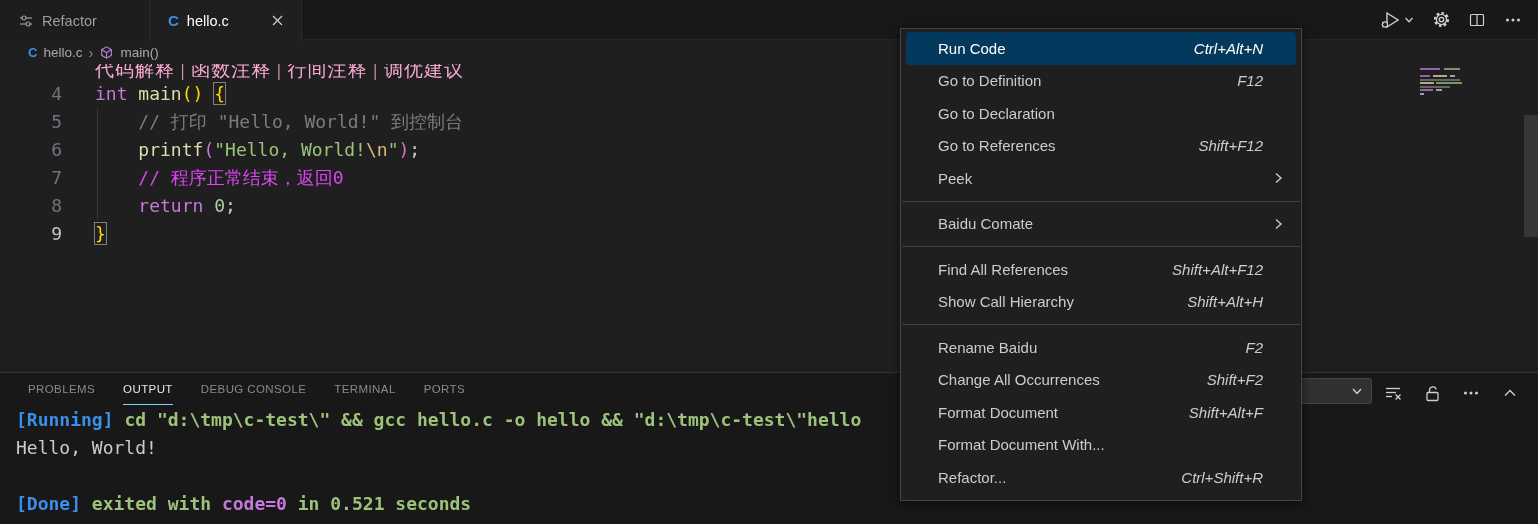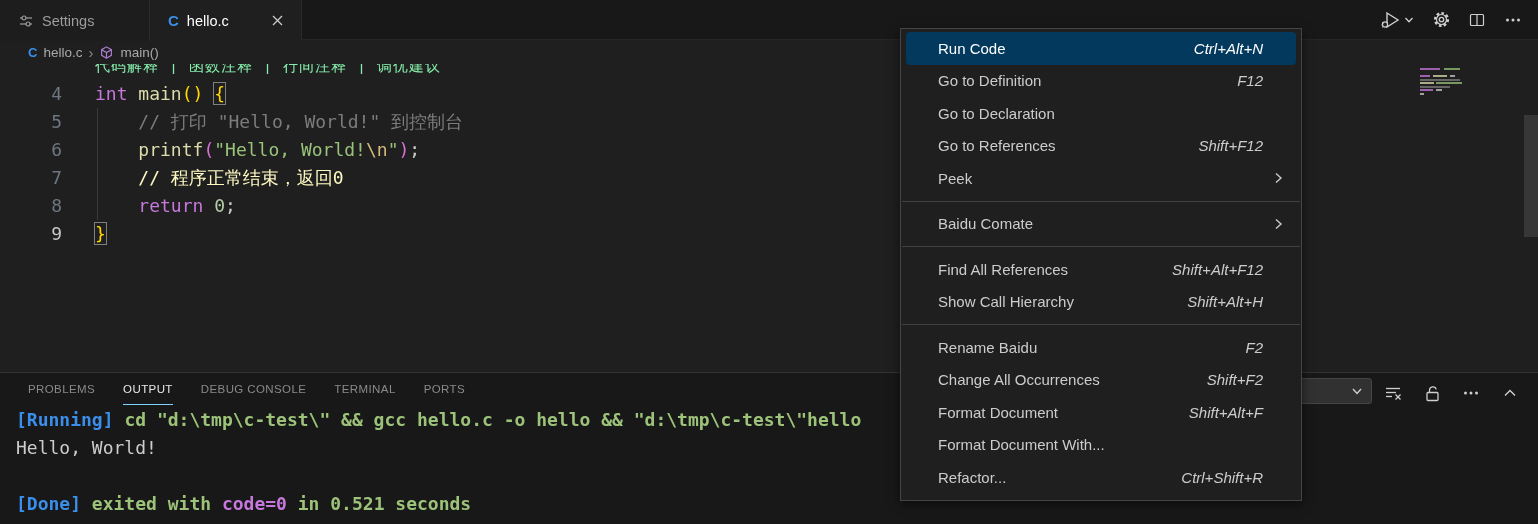--- a/index.html
+++ b/index.html
@@ -25,22 +25,22 @@
   .icon-btn svg, .tab svg { display:block; }
   .run-combo { display:flex; align-items:center; gap:1px; }
   
   .breadcrumb { position:absolute; left:0; top:41px; width:1538px; height:23px; background:#1f1f1f;
                 display:flex; align-items:center; gap:6px; padding-left:28px;
                 font-size:13.5px; color:#a9a9a9; z-index:2; }
   .crumb-sep { color:#8a8a8a; font-size:15px; }
   
   .editor { position:absolute; left:0; top:64px; width:1538px; height:308px; background:#1f1f1f;
             overflow:hidden; font-family:"DejaVu Sans Mono", monospace; }
-  .codelens { position:absolute; left:95px; top:-7px; font-size:15px; color:#86efac;
-              font-family:Liberation Mono, monospace; letter-spacing:1px; }
+  .codelens { position:absolute; left:95px; top:-7px; font-size:19px; color:#f9a8d4;
+              font-family:Liberation Serif, serif; letter-spacing:1px; }
   .code-lines { position:absolute; left:0; top:16px; width:100%; }
   .code-line { display:flex; height:28px; line-height:28px; font-size:18px; }
   .code-line .ln { width:62px; text-align:right; color:#6e7681; flex:0 0 62px; }
   .code-line .ln.current { color:#c6c6c6; }
   .code-line .lc { padding-left:33px; white-space:pre; }
   .tok-box { outline:1px solid #808080; }
   .indent-guide { position:absolute; left:97px; top:44px; width:1px; height:112px; background:#3a3a3a; }
   .minimap { position:absolute; left:1420px; top:4px; width:60px; }
   .mm-row { position:absolute; left:0; height:2px; display:flex; gap:0; }
   .mm-seg { height:2px; }
@@ -79,21 +79,21 @@
 <div class="screen">
 
   <div class="tabbar">
     <div class="tab inactive">
       <svg width="16" height="16" viewBox="0 0 16 16">
         <line x1="2" y1="5" x2="14" y2="5" stroke="#9d9d9d" stroke-width="1.2"></line>
         <circle cx="6" cy="5" r="2" fill="#1d1d1d" stroke="#9d9d9d" stroke-width="1.2"></circle>
         <line x1="2" y1="11" x2="14" y2="11" stroke="#9d9d9d" stroke-width="1.2"></line>
         <circle cx="10" cy="11" r="2" fill="#1d1d1d" stroke="#9d9d9d" stroke-width="1.2"></circle>
       </svg>
-      <span>Settings</span>
+      <span>Refactor</span>
     </div>
     <div class="tab active">
       <span class="c-badge">C</span>
       <span>hello.c</span>
       <span class="tab-close">
         <svg width="13" height="13" viewBox="0 0 13 13">
           <line x1="2" y1="2" x2="11" y2="11" stroke="#cccccc" stroke-width="1.3"></line>
           <line x1="11" y1="2" x2="2" y2="11" stroke="#cccccc" stroke-width="1.3"></line>
         </svg>
       </span>
@@ -155,21 +155,21 @@
         <div class="code-line">
           <span class="ln">5</span>
           <span class="lc"><span style="color: rgb(124, 124, 124);">    // 打印 "Hello, World!" 到控制台</span></span>
         </div>
         <div class="code-line">
           <span class="ln">6</span>
           <span class="lc"><span style="color: rgb(204, 204, 204);">    </span><span style="color: rgb(220, 220, 170);">printf</span><span style="color: rgb(218, 112, 214);">(</span><span style="color: rgb(152, 195, 121);">"Hello, World!</span><span style="color: rgb(215, 186, 125);">\n</span><span style="color: rgb(152, 195, 121);">"</span><span style="color: rgb(218, 112, 214);">)</span><span style="color: rgb(204, 204, 204);">;</span></span>
         </div>
         <div class="code-line">
           <span class="ln">7</span>
-          <span class="lc"><span style="color: #fef9c3;">    // 程序正常结束，返回0</span></span>
+          <span class="lc"><span style="color: #d946ef;">    // 程序正常结束，返回0</span></span>
         </div>
         <div class="code-line">
           <span class="ln">8</span>
           <span class="lc"><span style="color: rgb(204, 204, 204);">    </span><span style="color: rgb(198, 120, 221);">return</span><span style="color: rgb(204, 204, 204);"> </span><span style="color: rgb(181, 206, 168);">0</span><span style="color: rgb(204, 204, 204);">;</span></span>
         </div>
         <div class="code-line">
           <span class="ln current">9</span>
           <span class="lc"><span class="tok-box" style="color: rgb(255, 215, 0);">}</span></span>
         </div>
       </div>

